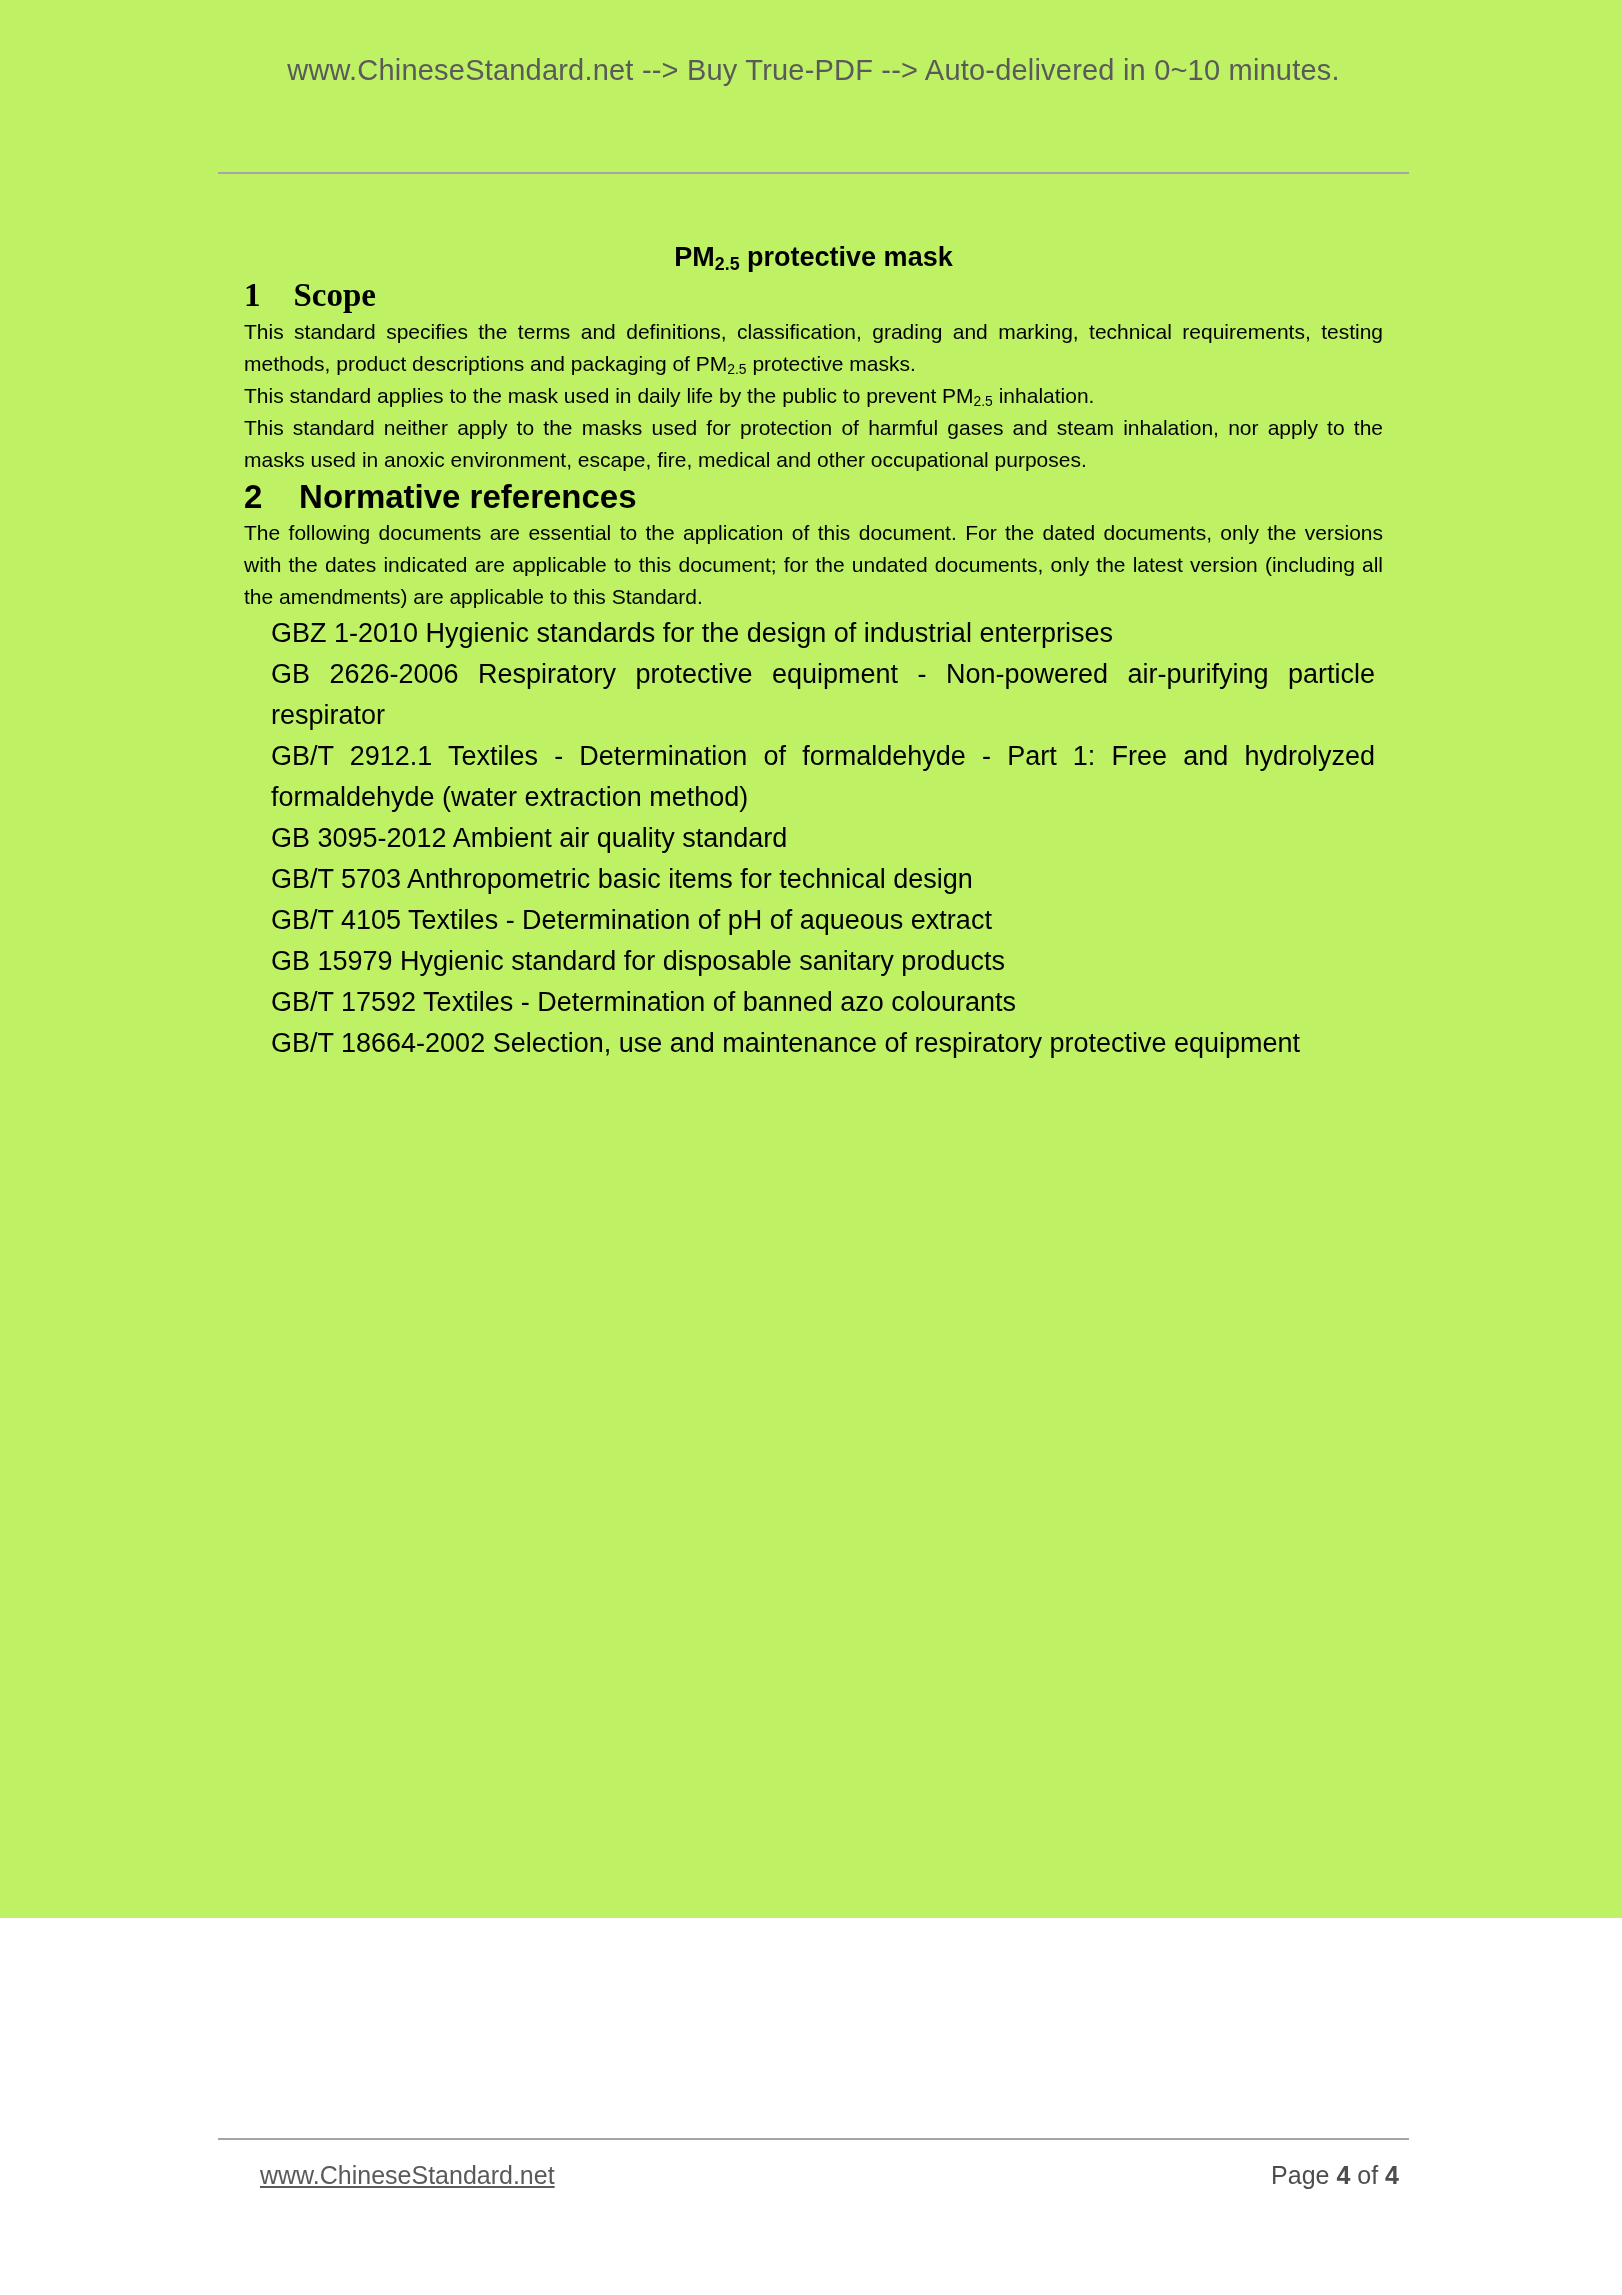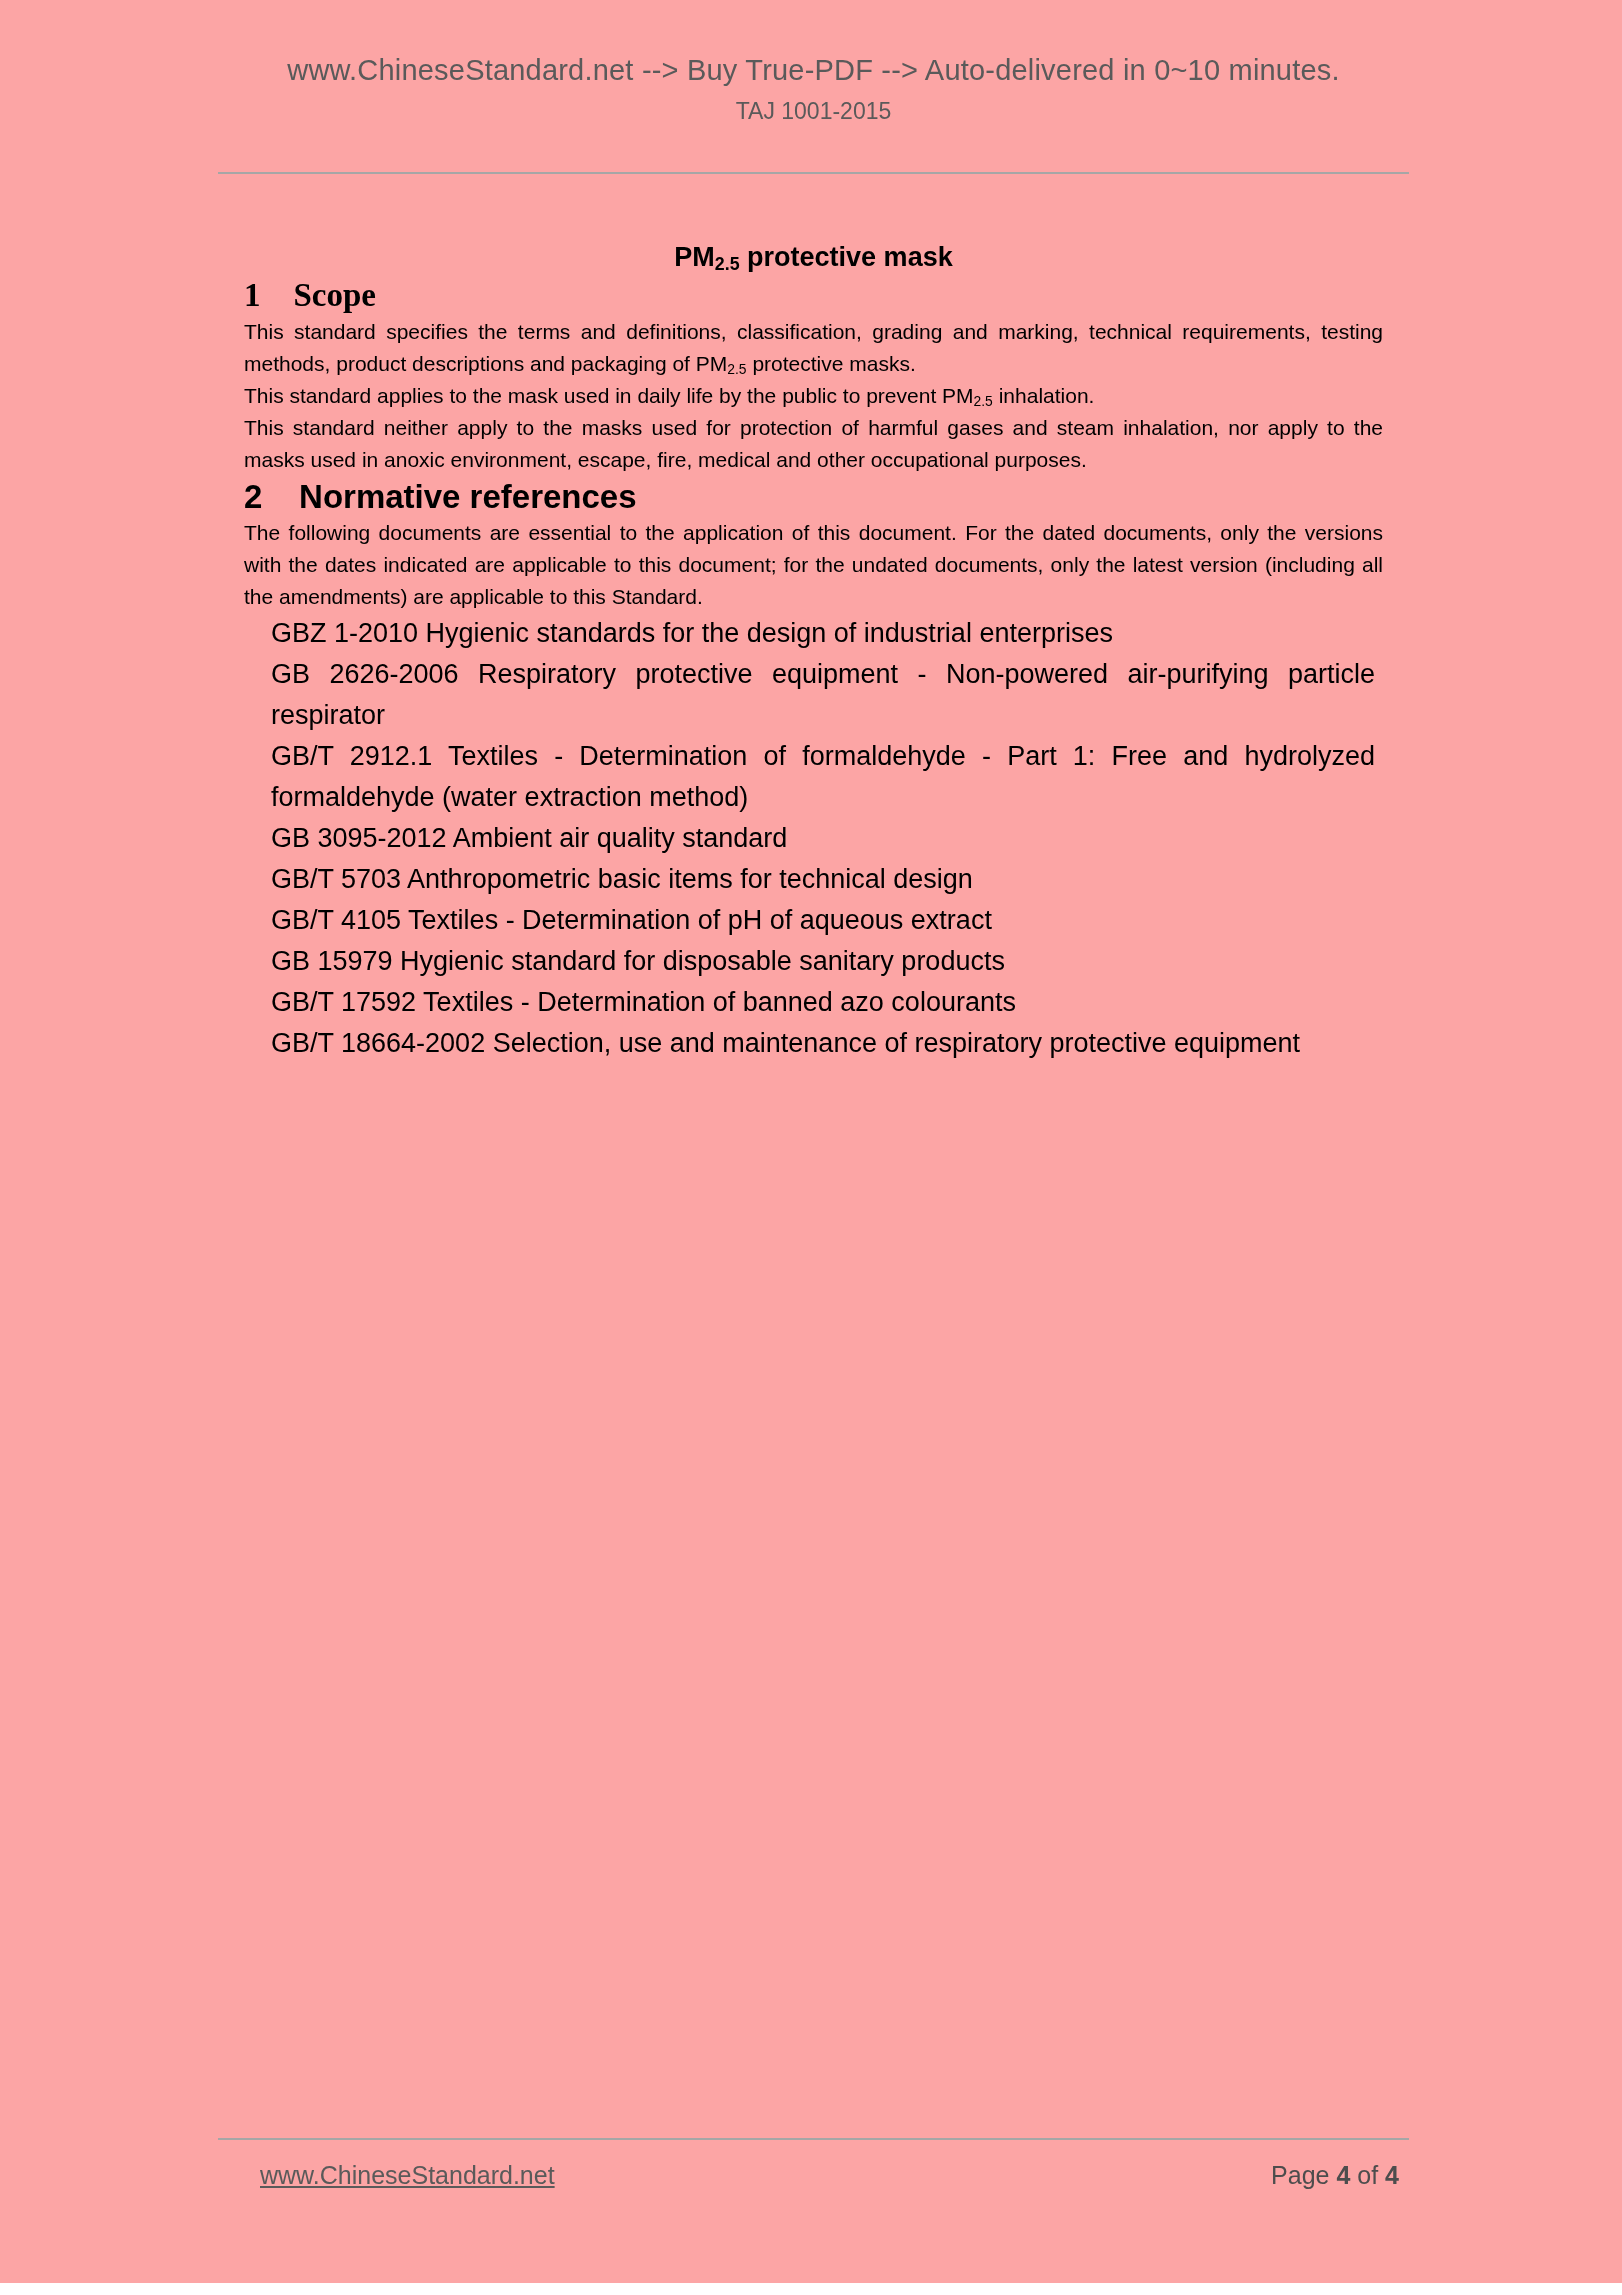--- a/index.html
+++ b/index.html
@@ -13,22 +13,22 @@
     font-family: "Liberation Sans", sans-serif;
     color: #000000;
     position: relative;
     overflow: hidden;
   }
 
   .page {
     position: absolute;
     left: 0; top: 0;
     width: 1623px;
-    height: 2283px;
-    background: #fca5a5;
+    height: 1918px;
+    background: #bef264;
   }
 
   
   .page-header {
     position: absolute;
     left: 218px;
     top: 52px;
     width: 1191px;
   }
   .header-promo {
@@ -140,21 +140,20 @@
   }
   .footer-pageinfo b { font-weight: bold; }
 </style>
 </head>
 <body>
 
 <div class="page">
 
   <div class="page-header">
     <div class="header-promo">www.ChineseStandard.net --&gt; Buy True-PDF --&gt; Auto-delivered in 0~10 minutes.</div>
-    <div class="header-stdno">TAJ 1001-2015</div>
   </div>
   <div class="header-rule"></div>
 
   <div class="content">
 
     <h1 class="doc-title"><span>PM</span><sub>2.5</sub><span> protective mask</span></h1>
 
     <h2 class="section-heading sec-1"><span>1</span><span>    </span><span>Scope</span></h2>
 
     <p class="body-text p-gap-1"><span>This standard specifies the terms and definitions, classification, grading and marking, technical requirements, testing methods, product descriptions and packaging of PM</span><sub>2.5</sub><span> protective masks.</span></p>

